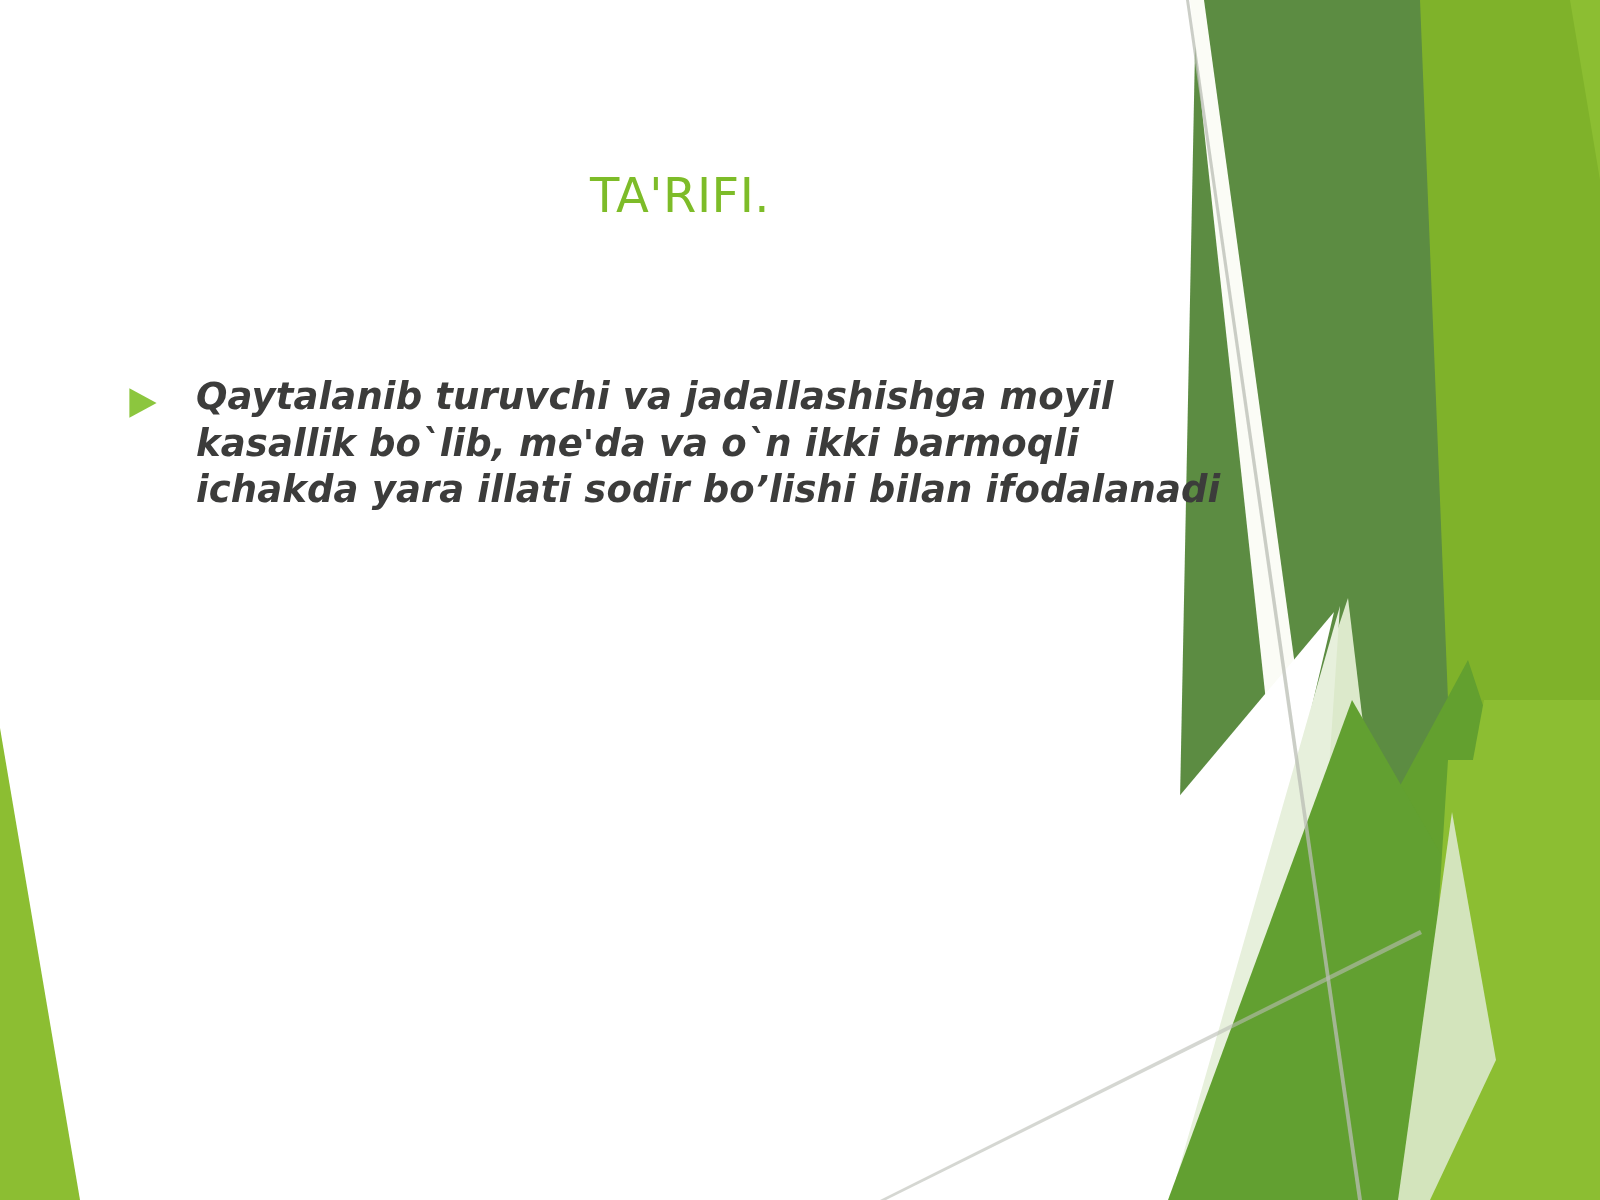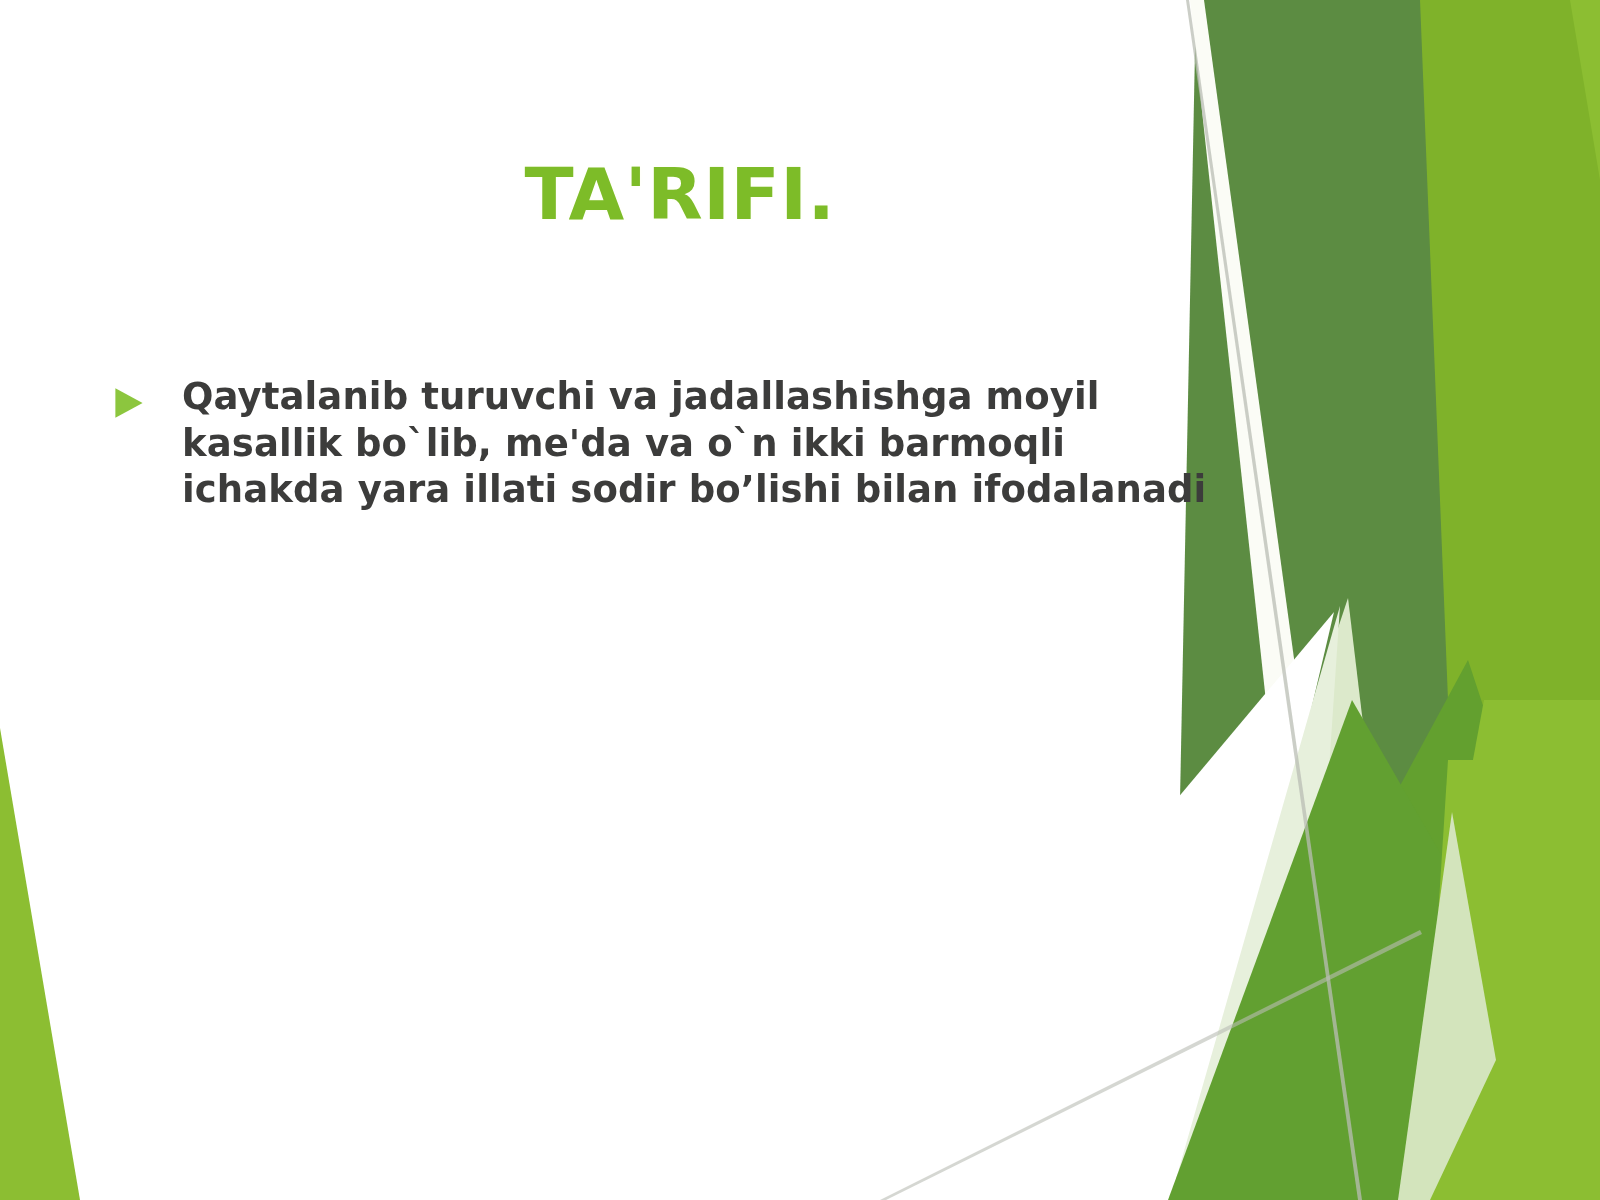--- a/index.html
+++ b/index.html
@@ -35,36 +35,37 @@
     left: 180px;
     top: 120px;
     width: 1000px;
     height: 150px;
     display: flex;
     align-items: center;
     justify-content: center;
   }
   .title-text {
     font-family: "DejaVu Sans", sans-serif;
-    font-weight: bold;
-    font-size: 72px;
+    font-weight: normal;
+    font-size: 48px;
     line-height: 1.05;
     letter-spacing: 0.5px;
     color: #7DBC28;
     text-align: center;
     white-space: nowrap;
     text-shadow: 0 0 3px rgba(255,255,240,0.9);
   }
 
   
   .body-block {
     position: absolute;
-    left: 112px;
+    left: 126px;
     top: 374px;
     width: 1120px;
+    font-style: italic;
   }
   .bullet-row {
     display: flex;
     align-items: flex-start;
   }
   .bullet-marker {
     flex: 0 0 auto;
     width: 34px;
     margin-top: 12px;
     margin-right: 36px;

